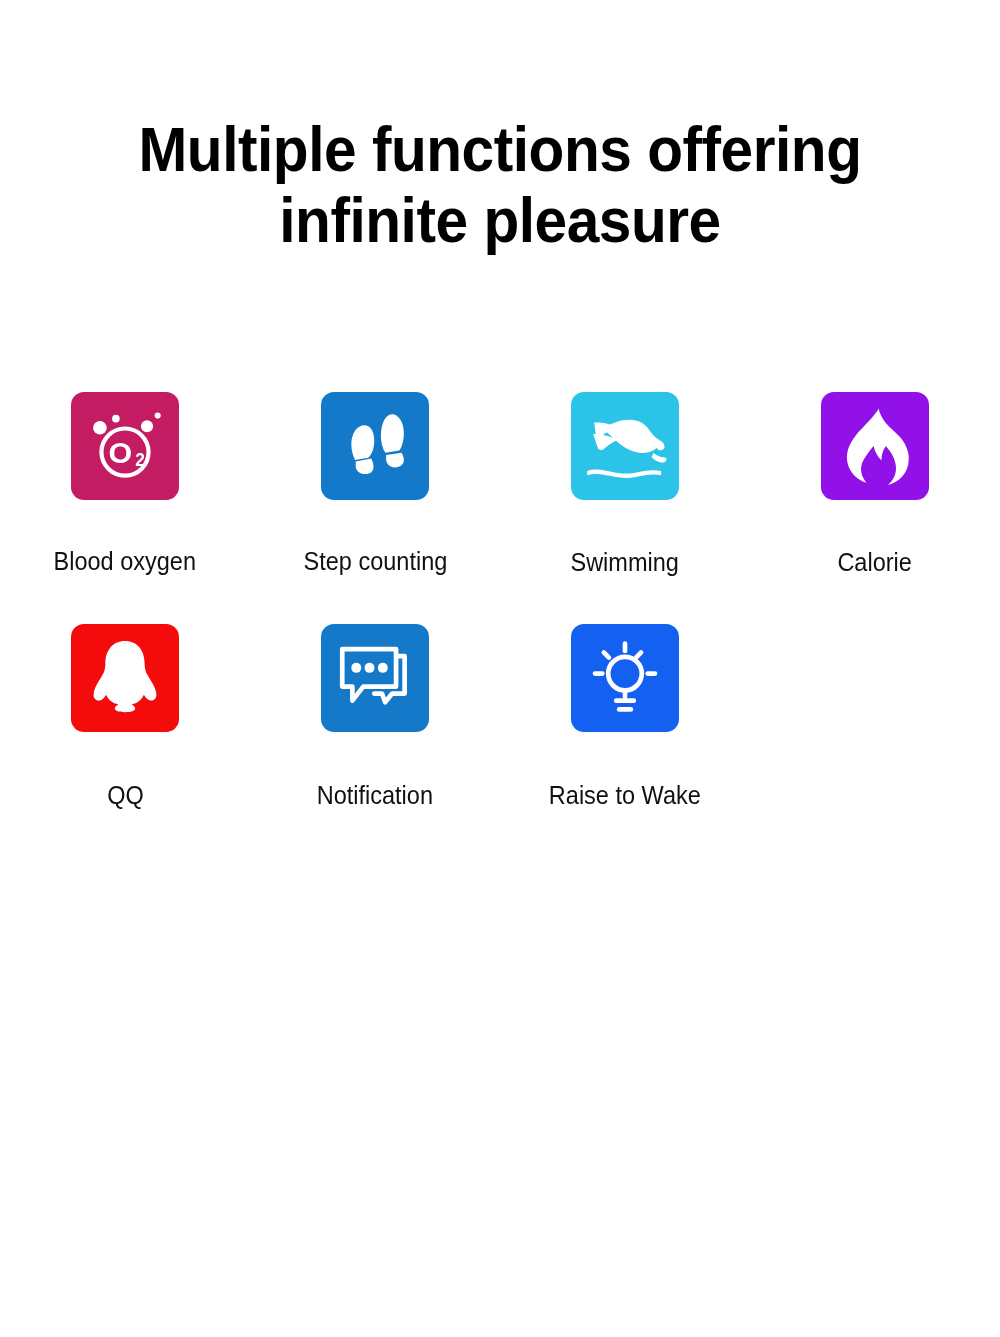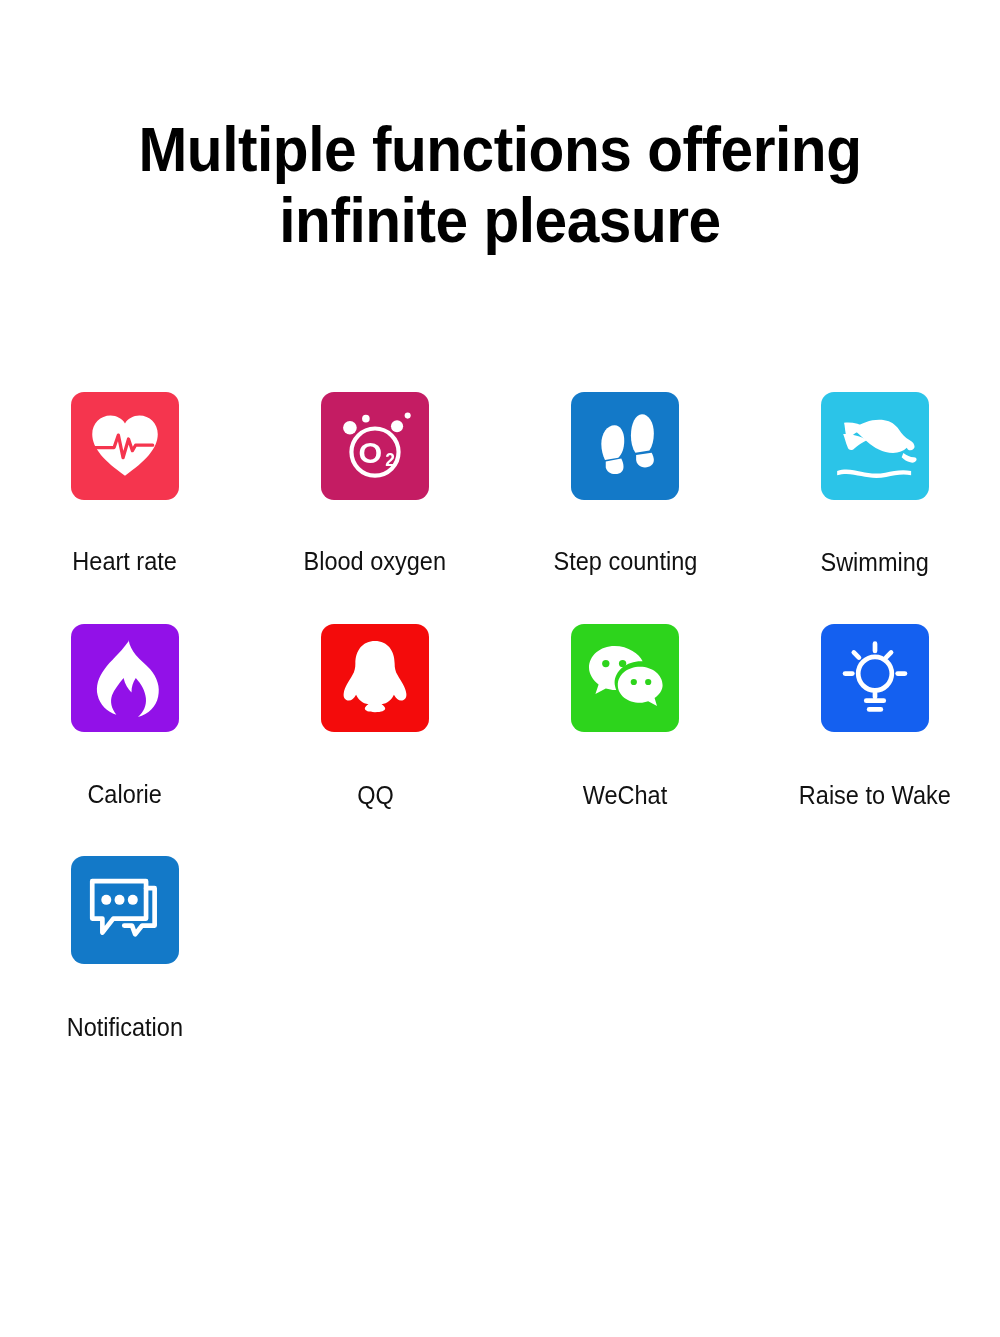--- a/index.html
+++ b/index.html
@@ -74,31 +74,20 @@
   .row-3 .feature-label { margin-top: 51px; }
 </style>
 </head>
 <body style="background: rgb(255, 255, 255);">
 
 <h1 class="page-title">Multiple functions offering
 infinite pleasure</h1>
 
 <div class="feature-grid">
 
-  <div class="feature-cell row-1">
-    <div class="tile" style="background:#F5354E">
-      <span>
-        <svg width="78" height="78" viewBox="0 0 100 100">
-          <path d="M50 88C24 70 8 53 8 35 8 21 18.5 11 31.5 11 39.5 11 46 15 50 21 54 15 60.5 11 68.5 11 81.5 11 92 21 92 35 92 53 76 70 50 88Z" fill="#ffffff"></path>
-          <path d="M12 52H36l5.5-16 6 29 7-24 5 15 4-7h22" fill="none" stroke="#F5354E" stroke-width="4.2" stroke-linecap="round" stroke-linejoin="round"></path>
-        </svg>
-      </span>
-    </div>
-    <div class="feature-label">Heart rate</div>
-  </div>
 
 
   <div class="feature-cell row-1">
     <div class="tile" style="background:#C41C63">
       <span>
         <svg width="76" height="76" viewBox="0 0 100 100">
           <circle cx="50" cy="58" r="31" fill="none" stroke="#ffffff" stroke-width="5.5"></circle>
           <circle cx="17" cy="26" r="9" fill="#ffffff"></circle>
           <circle cx="79" cy="24" r="8" fill="#ffffff"></circle>
           <circle cx="38" cy="14" r="5" fill="#ffffff"></circle>
@@ -157,34 +146,36 @@
     <div class="tile" style="background:#F40B0B">
       <span>
         <svg width="74" height="80" viewBox="0 0 100 110">
           <path d="M50 4c17 0 27 13 27 31 0 6 1 11 4 16 5 9 11 17 12 25 1 6-2 10-7 10-4 0-7-3-10-8-3 7-9 12-17 13 3 2 5 4 5 6 0 3-5 5-14 5s-14-2-14-5c0-2 2-4 5-6-8-1-14-6-17-13-3 5-6 8-10 8-5 0-8-4-7-10 1-8 7-16 12-25 3-5 4-10 4-16C23 17 33 4 50 4Z" fill="#ffffff"></path>
         </svg>
       </span>
     </div>
     <div class="feature-label">QQ</div>
   </div>
 
+
   <div class="feature-cell row-3">
-    <div class="tile" style="background:#2DD41C">
+    <div class="tile" style="background:#1379C8">
       <span>
-        <svg width="80" height="74" viewBox="0 0 100 92">
-          <path d="M37 6C19 6 5 18 5 33c0 8 5 16 12 21l-4 12 13-7c4 1 8 2 11 2h2c-1-3-2-6-2-9 0-15 15-27 33-27h2C68 16 54 6 37 6Z" fill="#ffffff"></path>
-          <circle cx="26" cy="28" r="4.6" fill="#2DD41C"></circle>
-          <circle cx="47" cy="28" r="4.6" fill="#2DD41C"></circle>
-          <path d="M69 32c-16 0-28 10-28 23 0 12 12 22 28 22 3 0 7-1 10-2l11 6-3-10c6-4 10-10 10-16 0-13-13-23-28-23Z" fill="#ffffff"></path>
-          <circle cx="61" cy="51" r="3.9" fill="#2DD41C"></circle>
-          <circle cx="79" cy="51" r="3.9" fill="#2DD41C"></circle>
+        <svg width="78" height="72" viewBox="0 0 100 92">
+          <g fill="none" stroke="#ffffff" stroke-width="6" stroke-linecap="round" stroke-linejoin="round">
+            <path d="M77 18h11v48H72l-9 11-4-11H49"></path>
+            <path d="M8 9h69v48H35L21 75V57H8Z"></path>
+          </g>
+          <circle cx="26" cy="33" r="6.4" fill="#ffffff"></circle>
+          <circle cx="43" cy="33" r="6.4" fill="#ffffff"></circle>
+          <circle cx="60" cy="33" r="6.4" fill="#ffffff"></circle>
         </svg>
       </span>
     </div>
-    <div class="feature-label">WeChat</div>
+    <div class="feature-label">Notification</div>
   </div>
 
   <div class="feature-cell row-3">
     <div class="tile" style="background:#1460F0">
       <span>
         <svg width="74" height="76" viewBox="0 0 100 104">
           <g fill="none" stroke="#ffffff" stroke-width="6.4" stroke-linecap="round">
             <circle cx="50" cy="46" r="23"></circle>
             <path d="M50 5v10"></path>
             <path d="M50 69v9"></path>
@@ -194,30 +185,13 @@
             <path d="M72 17l-7 7"></path>
             <path d="M38 83h24"></path>
             <path d="M42 95h16"></path>
           </g>
         </svg>
       </span>
     </div>
     <div class="feature-label">Raise to Wake</div>
   </div>
 
-  <div class="feature-cell row-3">
-    <div class="tile" style="background:#1379C8">
-      <span>
-        <svg width="78" height="72" viewBox="0 0 100 92">
-          <g fill="none" stroke="#ffffff" stroke-width="6" stroke-linecap="round" stroke-linejoin="round">
-            <path d="M77 18h11v48H72l-9 11-4-11H49"></path>
-            <path d="M8 9h69v48H35L21 75V57H8Z"></path>
-          </g>
-          <circle cx="26" cy="33" r="6.4" fill="#ffffff"></circle>
-          <circle cx="43" cy="33" r="6.4" fill="#ffffff"></circle>
-          <circle cx="60" cy="33" r="6.4" fill="#ffffff"></circle>
-        </svg>
-      </span>
-    </div>
-    <div class="feature-label">Notification</div>
-  </div>
-
 </div>
 
 </body></html>

